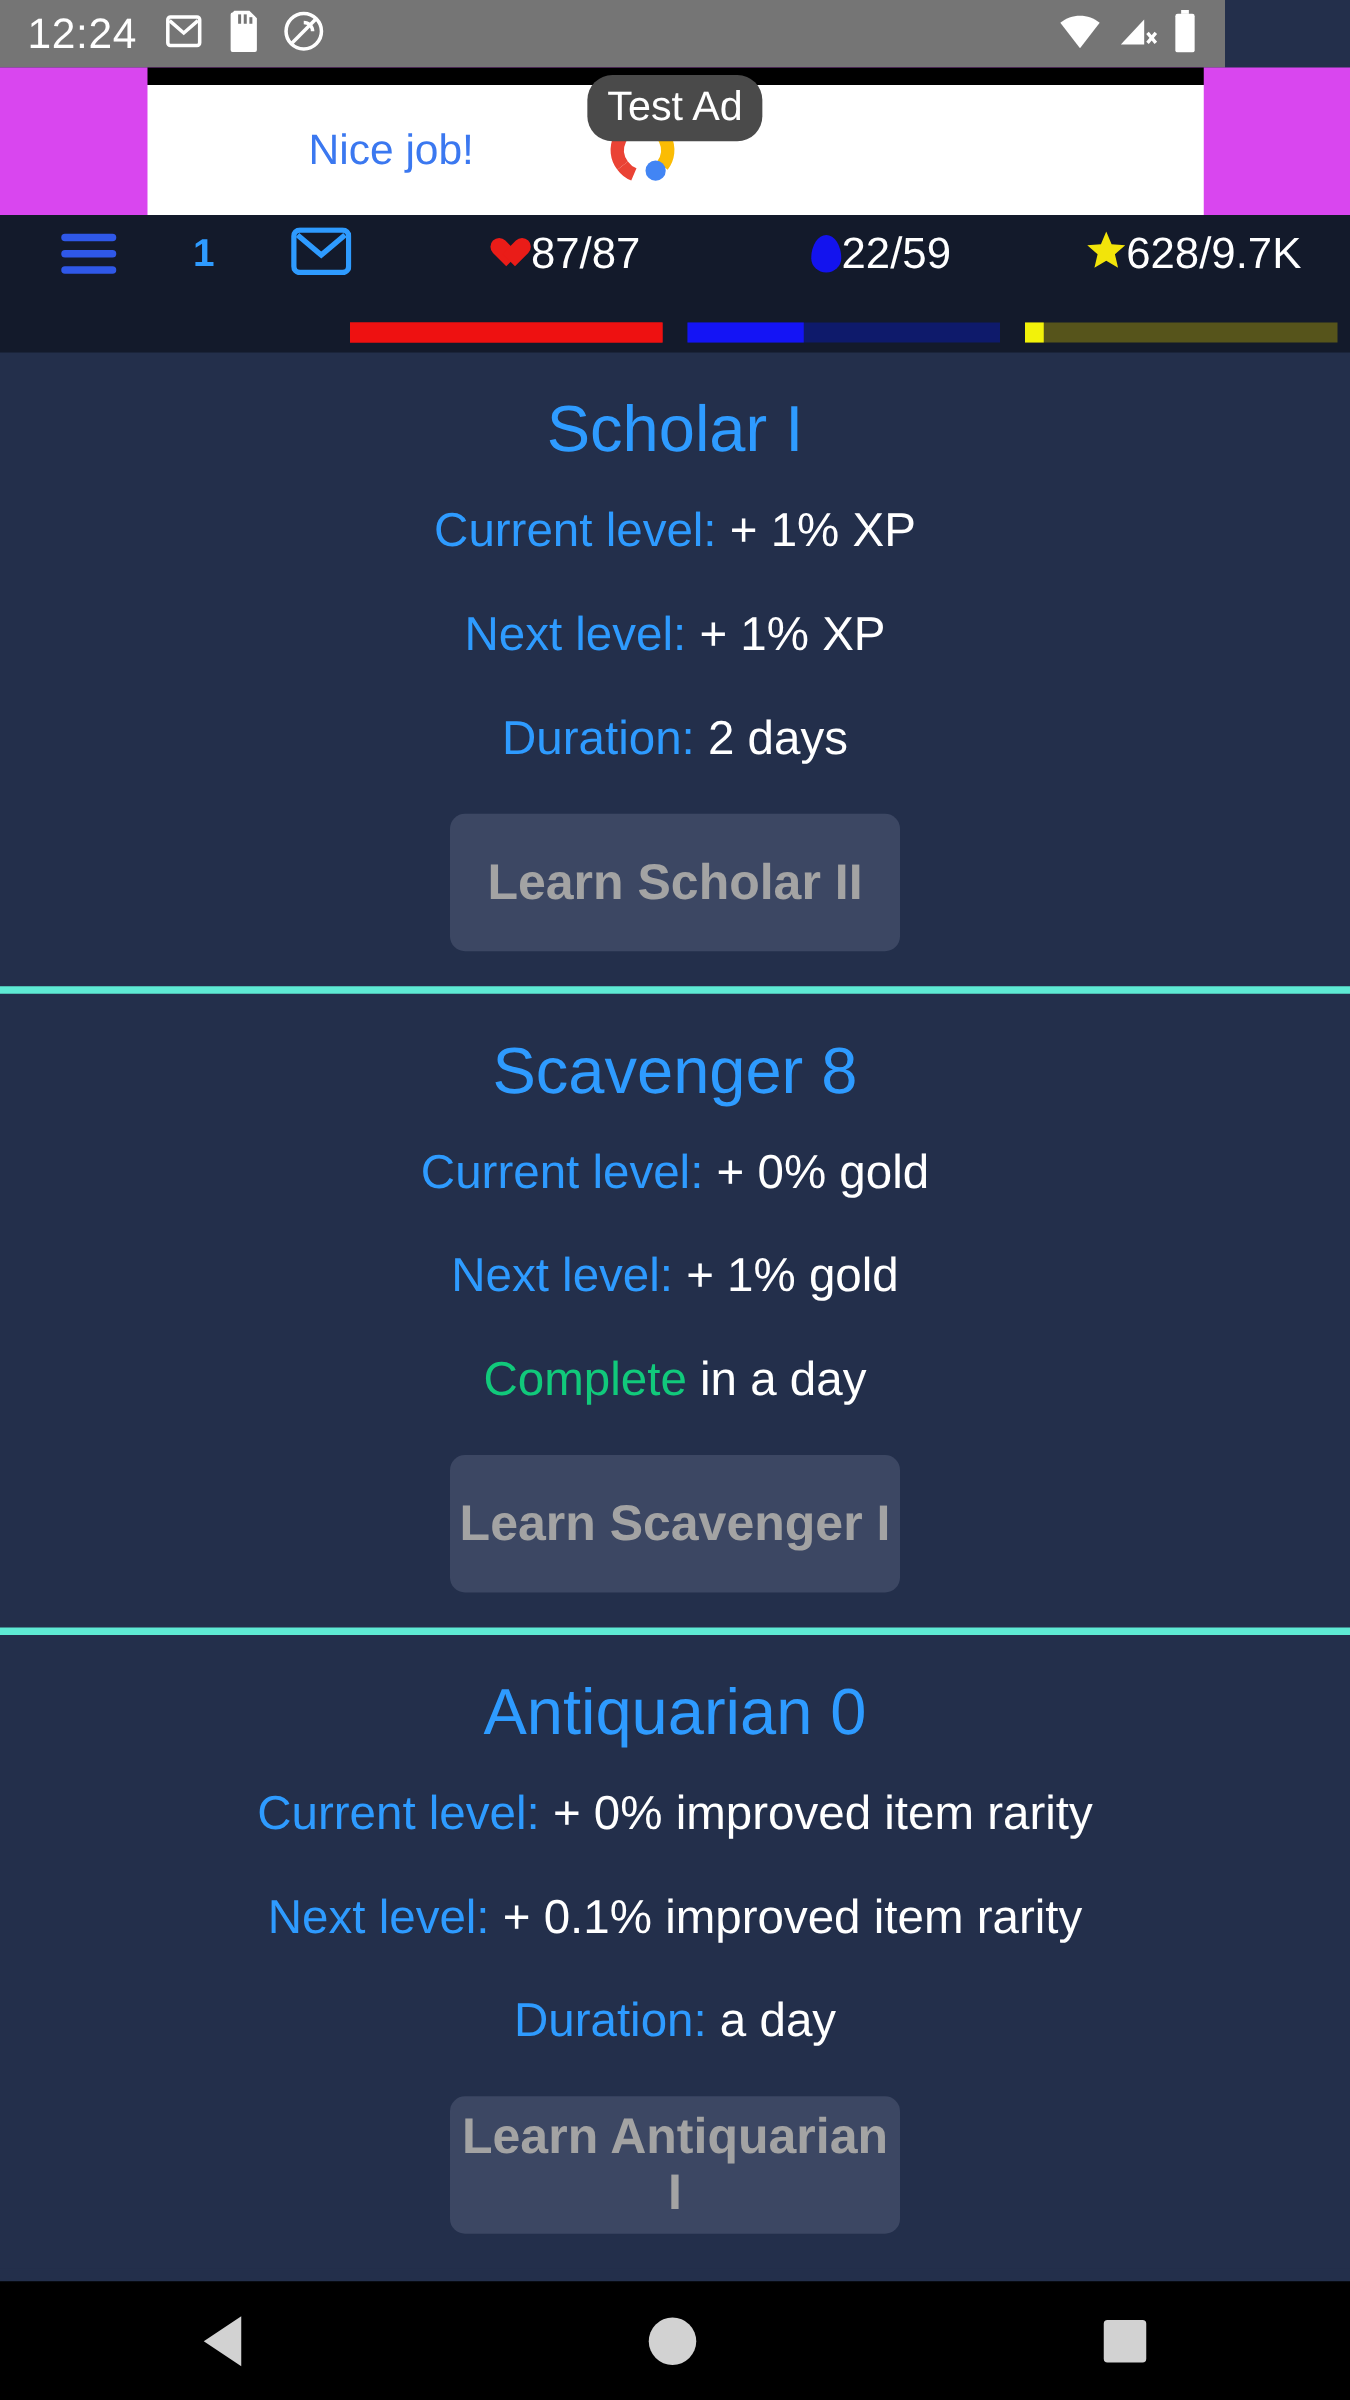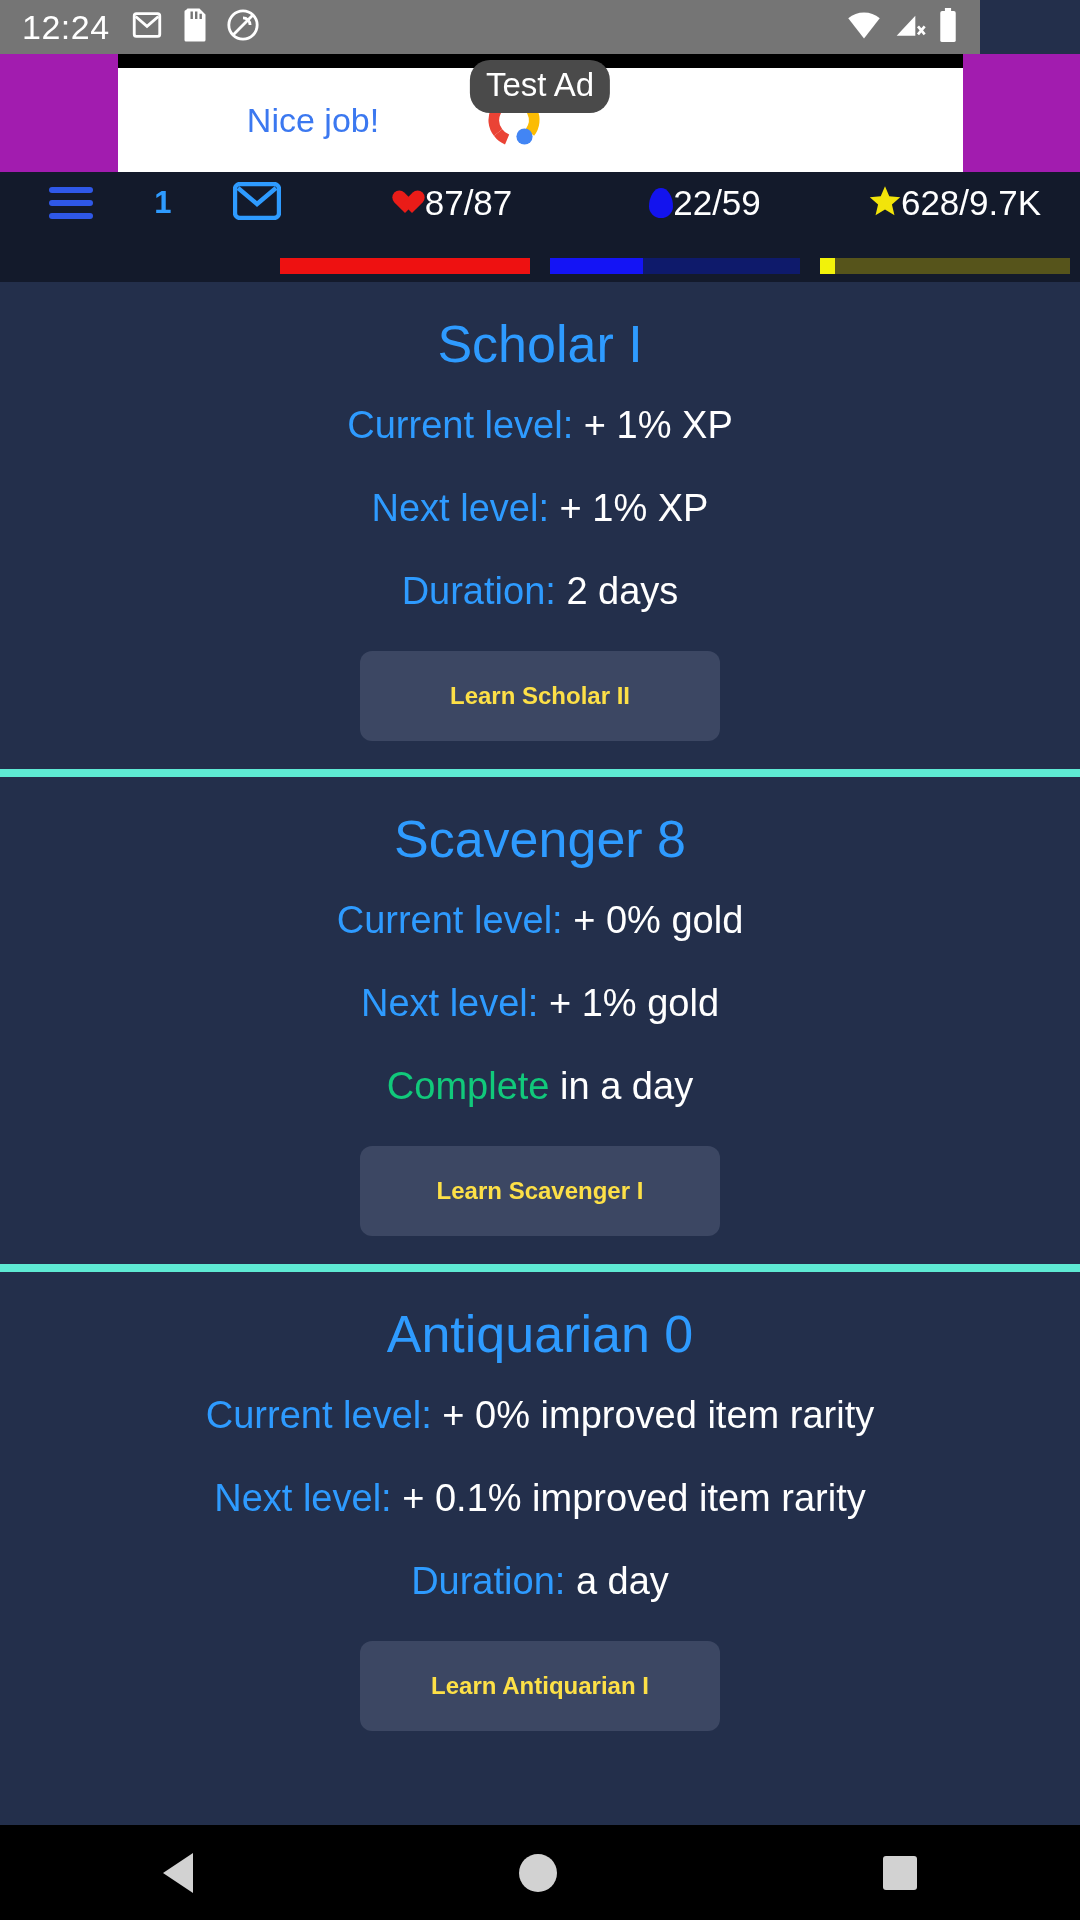--- a/index.html
+++ b/index.html
@@ -18,21 +18,21 @@
   }
   .sb-time{ font-size:34px; letter-spacing:.5px; font-weight:400; }
   .sb-left-icons{ display:flex; align-items:center; gap:16px; margin-left:20px; }
   .sb-spacer{ flex:1; }
   .sb-right-icons{ display:flex; align-items:center; gap:12px; }
   .ic{ display:block; }
 
   
   .adzone{
     position:relative; width:1080px; height:118px;
-    background:#a21caf;
+    background:#d946ef;
     display:flex; align-items:flex-end; justify-content:center;
   }
   .ad-topstrip{
     position:absolute; left:118px; top:0; width:845px; height:14px;
     background:#000000;
   }
   .adbanner{
     position:absolute; left:118px; top:14px;
     width:845px; height:104px; background:#ffffff;
     display:flex; align-items:center; padding:0 30px;
@@ -91,37 +91,37 @@
   .bar.hp{ background:#ee1111; }
   .bar.hp .fill{ background:#ee1111; }
   .bar.mp{ background:#0e1a6b; }
   .bar.mp .fill{ background:#1414f5; }
   .bar.xp{ background:#56541b; }
   .bar.xp .fill{ background:#f2f20a; }
   .bars-offset{ width:270px; }
 
   
   .content{ width:1080px; background:#232f4b; }
-  .skill{ padding:26px 0 28px; border-bottom:8px solid #5eead4; }
+  .skill{ padding:26px 0 28px; border-bottom:6px solid #5eead4; }
   .skill:last-child{ border-bottom:none; }
   .skill-title{
     text-align:center; color:#2e9bff; font-size:52px;
     font-weight:400; padding:6px 0 10px;
   }
   .skill-line{
     text-align:center; font-size:38px; color:#ffffff;
     padding:20px 10px;
   }
   .lbl{ color:#2e9bff; }
   .lbl-green{ color:#11c97b; }
   .btn-wrap{ display:flex; justify-content:center; padding-top:18px; }
   .learn-btn{
-    width:360px; height:90px; border-radius:12px;
+    width:360px; height:110px; border-radius:12px;
     background:#3c4763; border:none;
-    color:#fde047; font-size:24px; font-weight:bold;
+    color:#a3a3a3; font-size:40px; font-weight:bold;
     display:flex; align-items:center; justify-content:center;
     font-family:"Liberation Sans", sans-serif;
   }
 
   
   .navbar{
     position:absolute; left:0; bottom:0;
     width:1080px; height:95px; background:#000000;
     display:flex; align-items:center; justify-content:space-around;
   }

